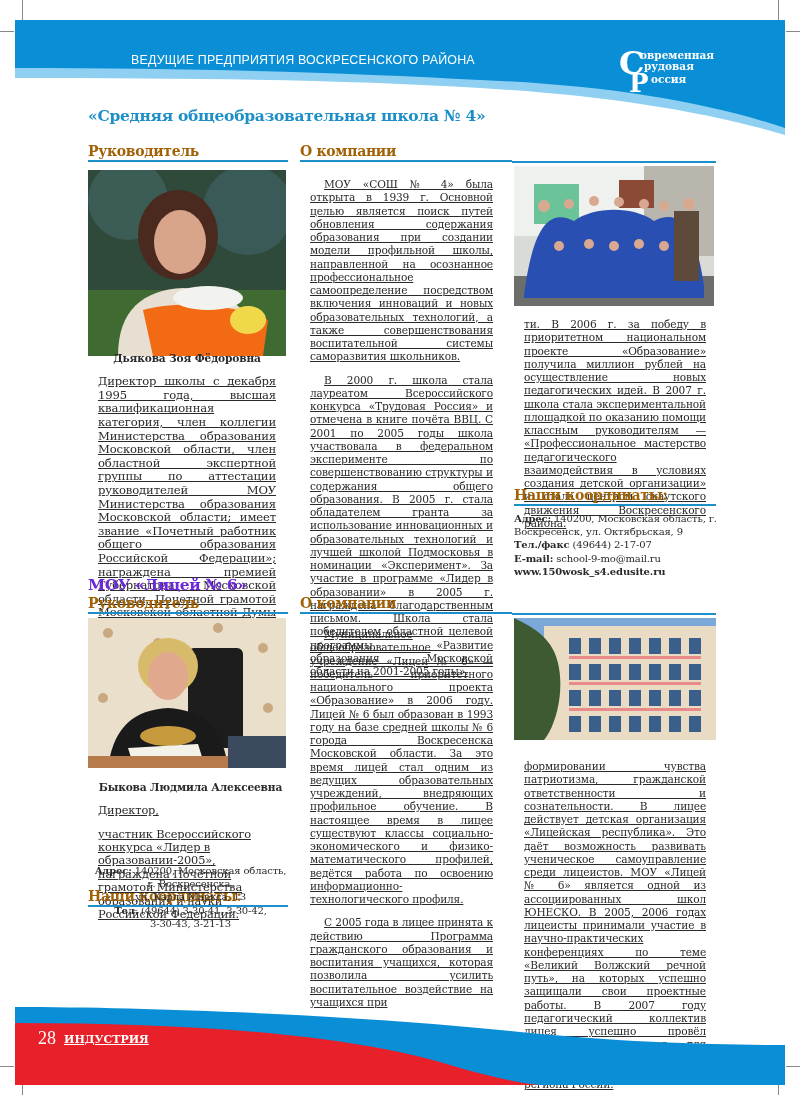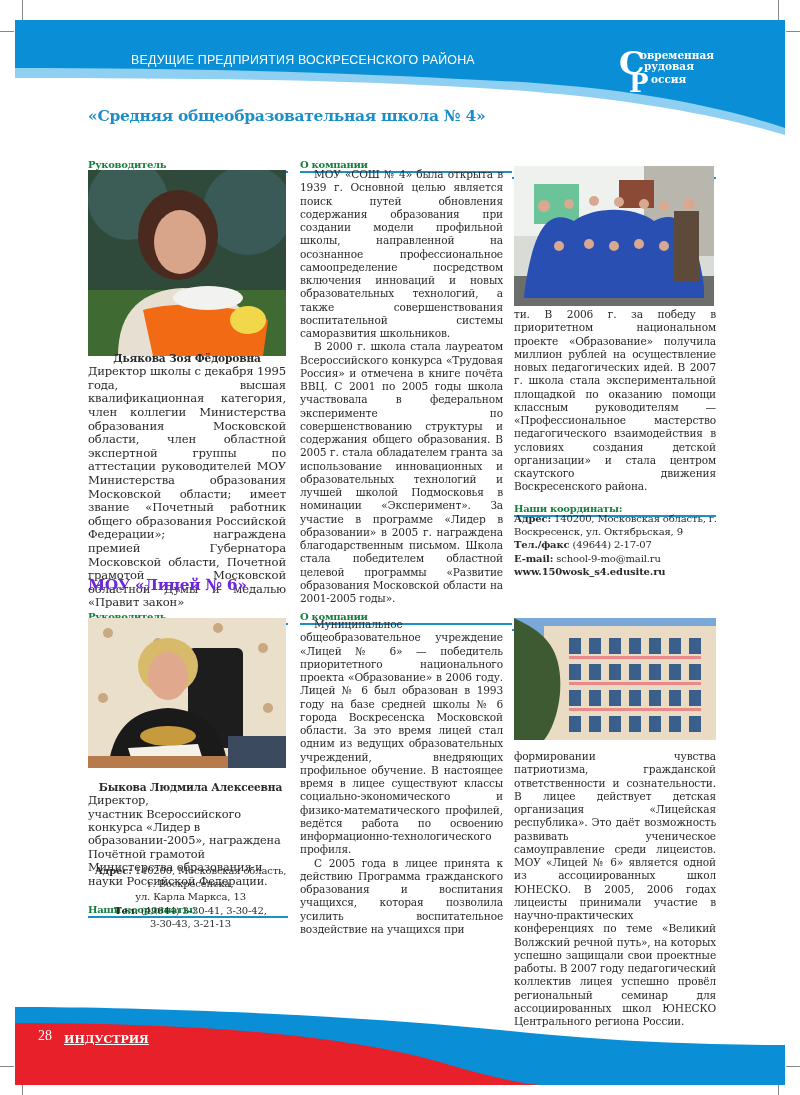--- a/index.html
+++ b/index.html
@@ -4,31 +4,31 @@
 <style>
   html,body{margin:0;padding:0;background:#fff;}
   body{width:800px;height:1095px;position:relative;overflow:hidden;font-family:"DejaVu Serif",serif;color:#2a2a2a;}
   .crop{position:absolute;background:#888;}
   .hdr{position:absolute;left:0;top:0;width:800px;height:140px;}
   .hdr-title{position:absolute;left:131px;top:52px;font-family:"Liberation Sans",sans-serif;font-size:13.5px;color:#fff;letter-spacing:0.2px;transform:scaleX(0.92);transform-origin:left;}
   .logo{position:absolute;left:619px;top:45px;width:90px;height:60px;color:#fff;font-family:"DejaVu Serif",serif;}
   .logo .big{position:absolute;font-size:32px;line-height:32px;font-weight:bold;}
   .logo .small{position:absolute;font-size:10.5px;font-weight:bold;line-height:11px;}
   .main-title{position:absolute;left:88px;top:106px;font-family:"DejaVu Serif",serif;font-weight:bold;font-size:15.5px;color:#1c8fc9;letter-spacing:-0.3px;}
-  .sec-h{position:absolute;font-family:"DejaVu Serif",serif;font-weight:bold;font-size:10px;color:#15803d;border-bottom:2px solid #1c8fc9;padding-bottom:1px;letter-spacing:-0.3px;margin-top:16px;}
+  .sec-h{position:absolute;font-family:"DejaVu Serif",serif;font-weight:bold;font-size:14px;color:#a16207;border-bottom:2px solid #1c8fc9;padding-bottom:1px;letter-spacing:-0.3px;}
   .sub-h{position:absolute;font-family:"DejaVu Serif",serif;font-weight:bold;font-size:15.5px;color:#6d28d9;letter-spacing:-0.4px;}
   .photo{position:absolute;overflow:hidden;}
   .txt{position:absolute;font-size:10.6px;line-height:13.25px;text-align:justify;letter-spacing:-0.15px;}
-  .txt p{margin:0;text-indent:14px;}
+  .txt p{margin:10px;text-indent:14px;text-decoration:underline;}
   .txt p.noind{text-indent:0;}
   .name{font-weight:bold;display:block;text-align:center;}
   .contact{position:absolute;font-size:10px;line-height:13.2px;letter-spacing:-0.15px;}
   .contact b{font-weight:bold;}
   .footer{position:absolute;left:0;top:995px;width:800px;height:100px;}
-  .pagenum{position:absolute;left:38px;top:1028px;font-family:"Liberation Serif",serif;font-size:14px;color:#fff;}
+  .pagenum{position:absolute;left:38px;top:1028px;font-family:"Liberation Serif",serif;font-size:18px;color:#fff;}
   .mag{position:absolute;left:64px;top:1033px;font-family:"DejaVu Serif",serif;font-size:11px;font-weight:bold;color:#fff;text-decoration:underline;}
 </style>
 </head>
 <body>
 
 <div class="crop" style="left:22px;top:0;width:1px;height:22px;"></div>
 <div class="crop" style="left:778px;top:0;width:1px;height:22px;"></div>
 <div class="crop" style="left:0;top:31px;width:14px;height:1px;"></div>
 <div class="crop" style="left:786px;top:31px;width:14px;height:1px;"></div>
 <div class="crop" style="left:22px;top:1073px;width:1px;height:22px;"></div>

